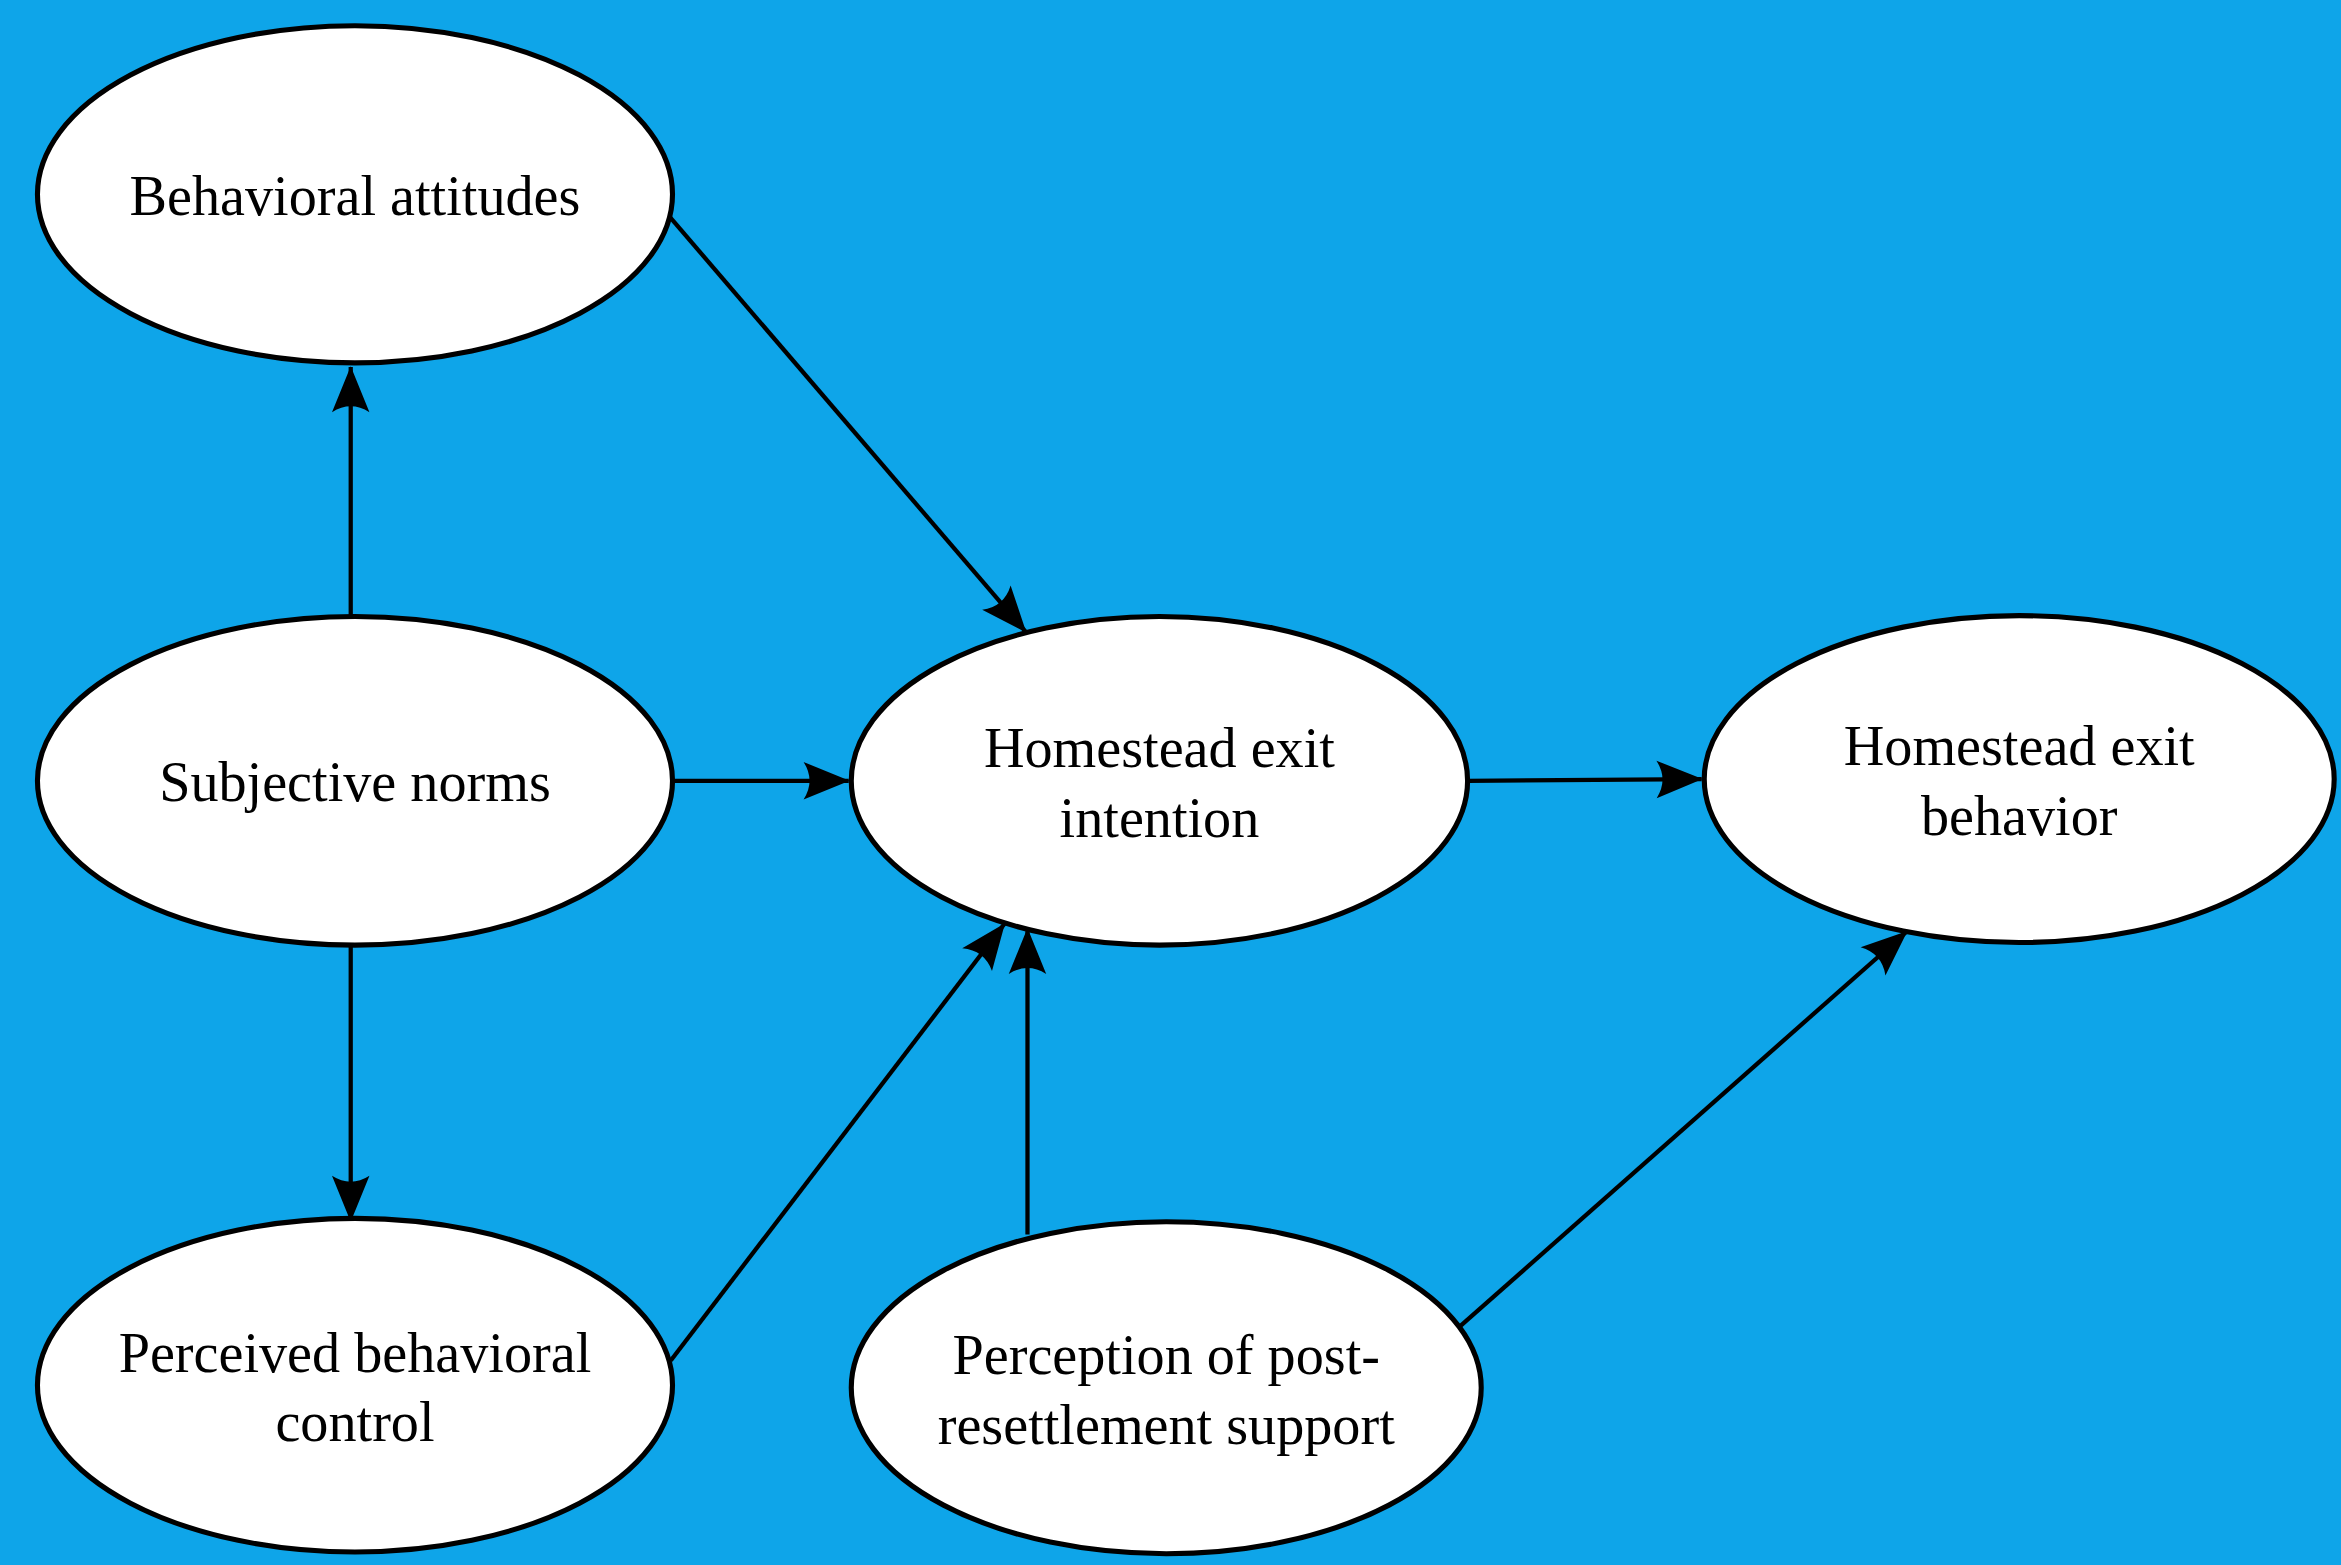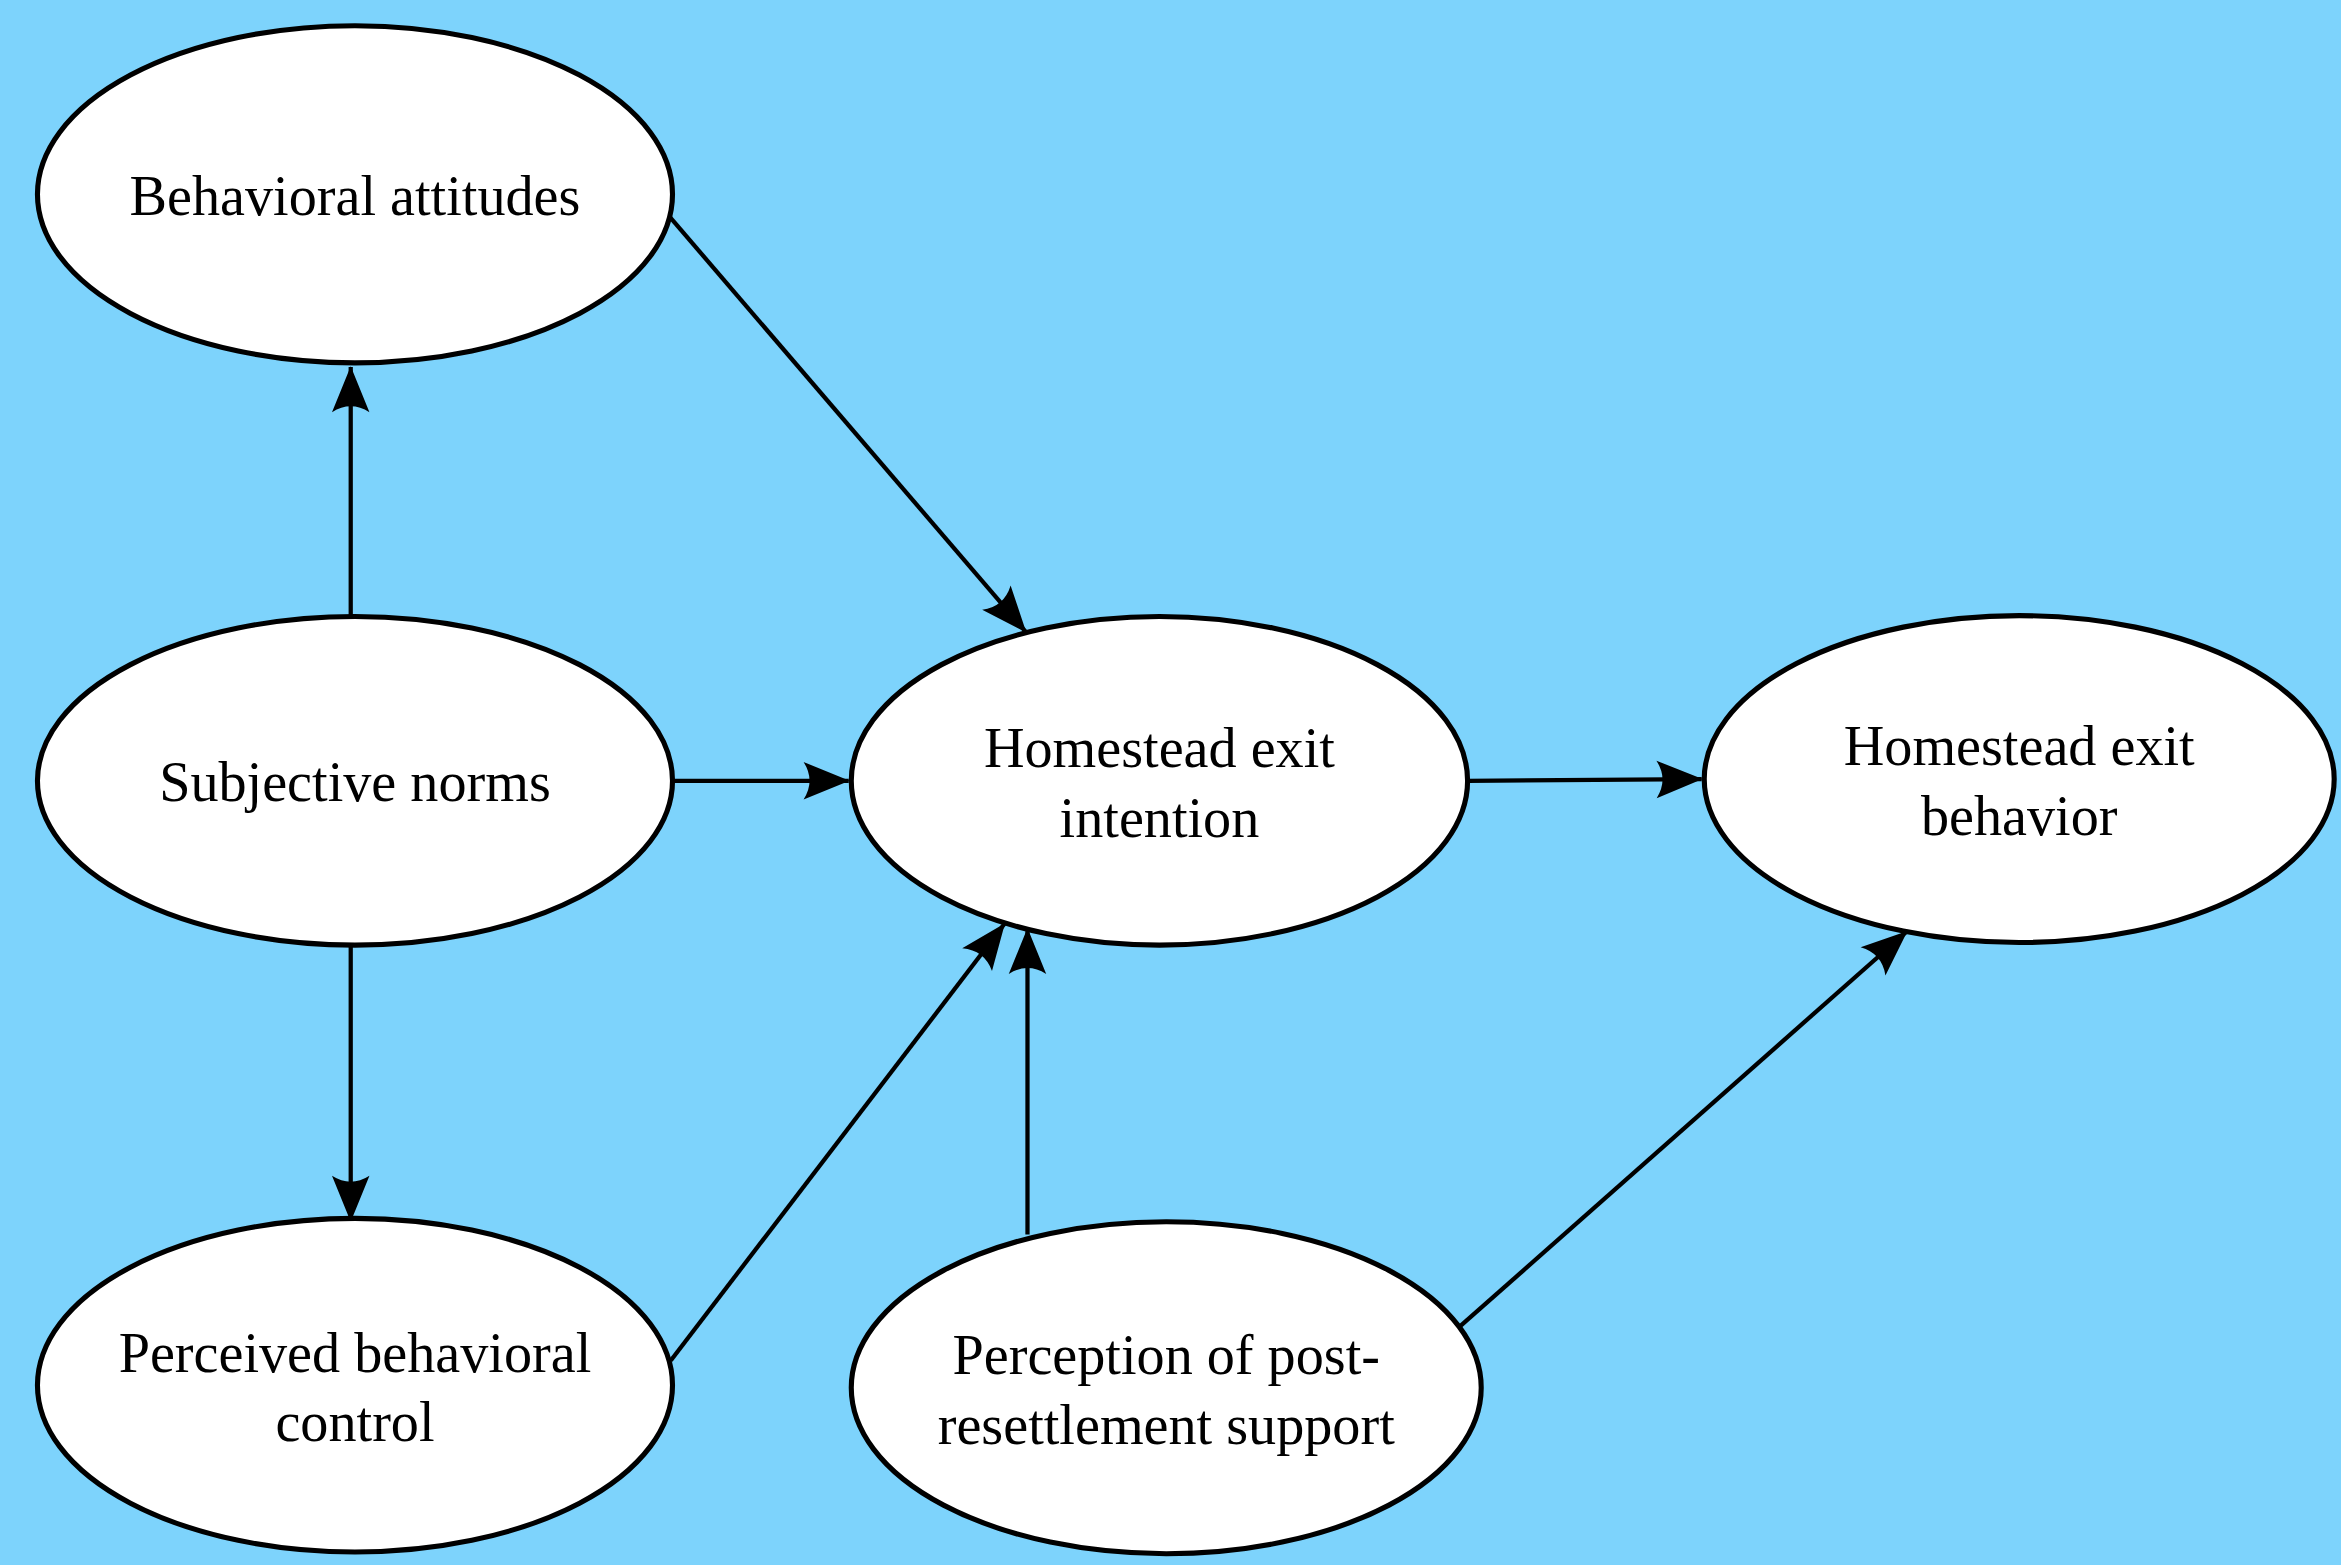--- a/index.html
+++ b/index.html
@@ -8,21 +8,21 @@
     background: #ffffff;
     width: 100%;
     height: 100%;
   }
   .stage {
     width: 100vw;
     height: 100vh;
     display: flex;
     align-items: center;
     justify-content: center;
-    background: #7dd3fc;
+    background: #0ea5e9;
   }
   svg.diagram {
     display: block;
     width: 100%;
     height: 100%;
   }
   .node-ellipse {
     fill: #ffffff;
   }
   .node-label {

